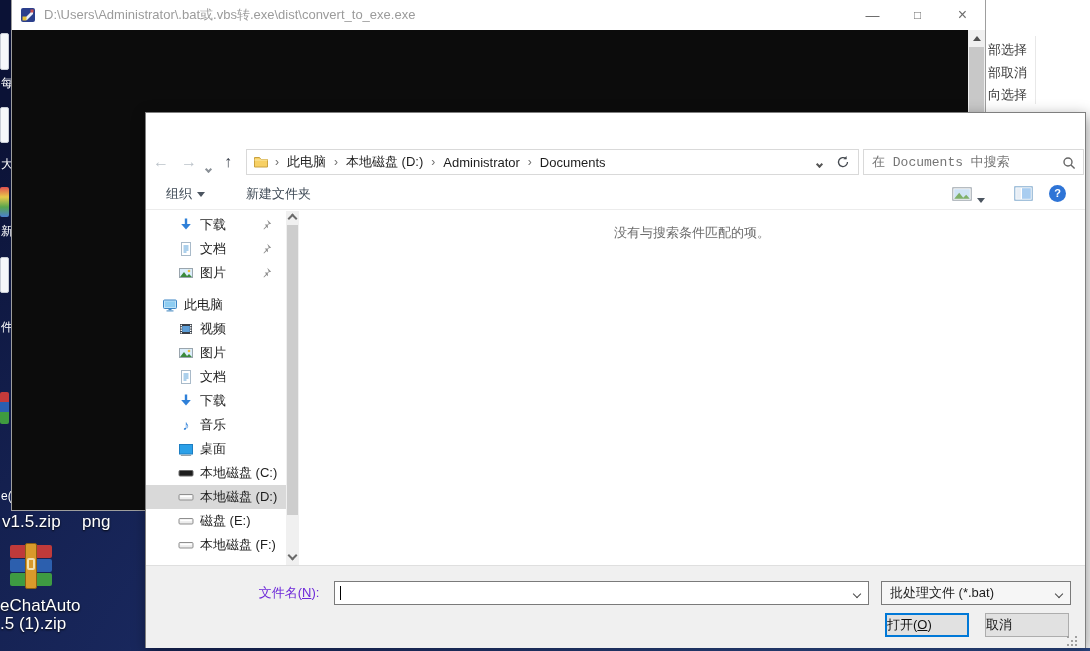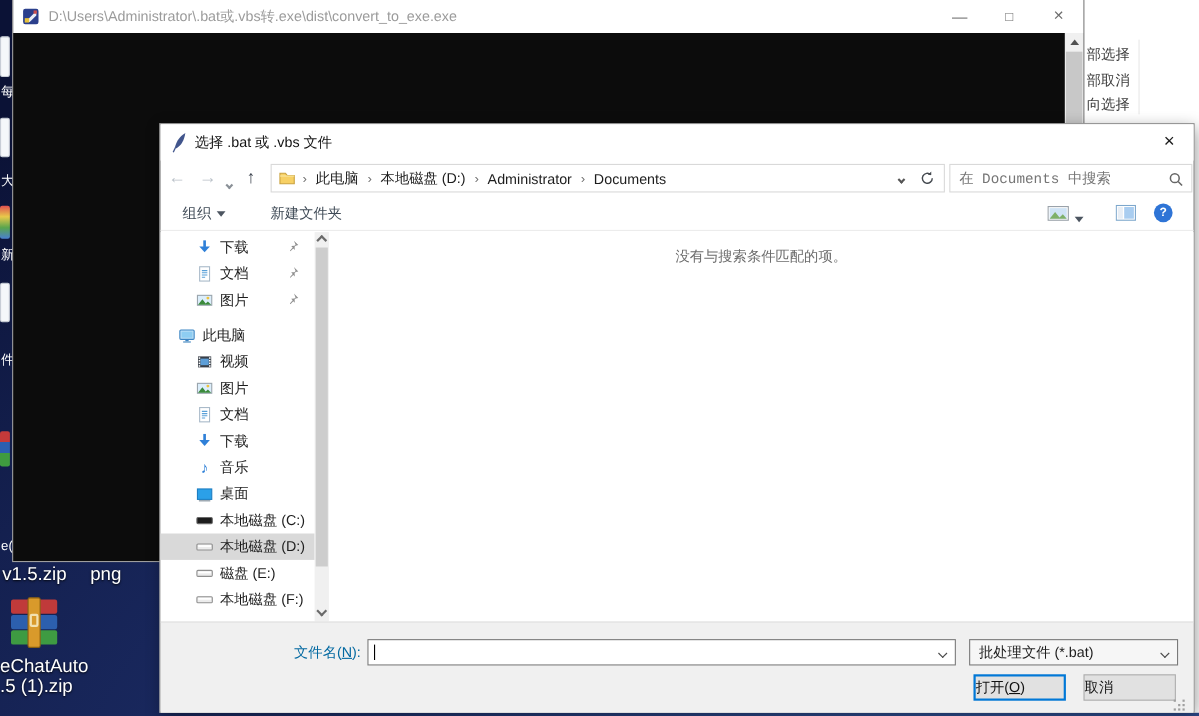--- a/index.html
+++ b/index.html
@@ -60,21 +60,21 @@
   .siderow .lbl { font-size:13px; color:#1d1d1d; white-space:nowrap; }
   .icn { width:16px; height:16px; margin-right:6px; flex:0 0 16px; display:inline-flex; align-items:center; justify-content:center; }
   .pin { margin-left:auto; margin-right:14px; }
   .sel { background:#d9d9d9; }
   .sidescroll { position:absolute; left:140px; top:0; width:13px; height:354px; background:#f0f0f0; }
   .ss-chev { position:absolute; left:3px; width:7px; height:7px; border-right:2px solid #6a6a6a; border-bottom:2px solid #6a6a6a; }
   .ss-thumb { position:absolute; left:1px; top:14px; width:11px; height:290px; background:#cdcdcd; }
   .emptymsg { position:absolute; left:153px; right:0; top:13px; text-align:center; font-size:13px; color:#6d6d6d; }
 
   .footer { position:absolute; left:0; top:452px; width:939px; height:83px; background:#f0f0f0; border-top:1px solid #dfdfdf; }
-  .fn-label { position:absolute; left:104px; top:15px; width:78px; text-align:right; font-size:13px; color:#0369a1; line-height:24px; white-space:nowrap; }
+  .fn-label { position:absolute; left:104px; top:15px; width:78px; text-align:center; font-size:13px; color:#6d28d9; line-height:24px; white-space:nowrap; }
   .key { text-decoration:underline; }
   .fn-input { position:absolute; left:188px; top:15px; width:535px; height:24px; background:#fff; border:1px solid #7a7a7a; }
   .fn-input input { position:absolute; left:0; top:0; width:100%; height:100%; border:0; outline:none; padding:0 22px 0 5px; font-size:13px; font-family:inherit; background:transparent; }
   .caret-mark { position:absolute; left:5px; top:4px; width:1px; height:14px; background:#000; }
   .combo-chev { position:absolute; right:8px; top:9px; width:6px; height:6px; border-right:1px solid #4a4a4a; border-bottom:1px solid #4a4a4a; transform:rotate(45deg); }
   .ft-select { position:absolute; left:735px; top:15px; width:190px; height:24px; background:#f6f6f6; border:1px solid #7a7a7a; font-size:13px; color:#1d1d1d; line-height:22px; padding-left:8px; white-space:nowrap; }
   .btn { position:absolute; top:47px; width:84px; height:24px; background:#e1e1e1; font-size:13px; color:#111; }
   .btn-open { left:739px; border:2px solid #0078d7; line-height:20px; }
   .btn-cancel { left:839px; border:1px solid #adadad; line-height:22px; }
   .grip { position:absolute; right:16px; bottom:10px; width:2px; height:2px; background:#a0a0a0;
@@ -132,30 +132,20 @@
     <span class="ctrl" style="right:0;font-size:16px;">×</span>
   </div>
   <div class="scroll">
     <div class="tri-up" style="margin:6px auto 0;"></div>
     <div class="thumb"></div>
   </div>
 </div>
 
 <div id="dialog" class="abs">
 
-  <div id="dlg-title">
-    <span class="abs" style="left:10px;top:7px;">
-      <svg width="14" height="20" viewBox="0 0 14 20">
-          <path d="M12.5 1C8 3.5 4.5 8 3 14l1 1c5-2.5 7.5-7.5 8.5-14z" fill="#41558c"></path>
-          <path d="M3.5 14L1.5 18.5" stroke="#41558c" stroke-width="1.2" fill="none"></path>
-        </svg>
-    </span>
-    <span class="txt">选择 .bat 或 .vbs 文件</span>
-    <span id="dlg-close">✕</span>
-  </div>
 
   <div class="navrow">
     <span class="navglyph" style="left:7px;color:#bcc3ca;">←</span>
     <span class="navglyph" style="left:35px;color:#bcc3ca;">→</span>
     <span class="abs" style="left:60px;top:12px;"><span class="chev" style="width:5px;height:5px;"></span></span>
     <span class="navglyph" style="left:78px;color:#3f4550;">↑</span>
 
     <div class="addressbox">
       <span class="icn" style="margin:0 2px 0 6px;">
         <svg width="16" height="16" viewBox="0 0 16 16">

